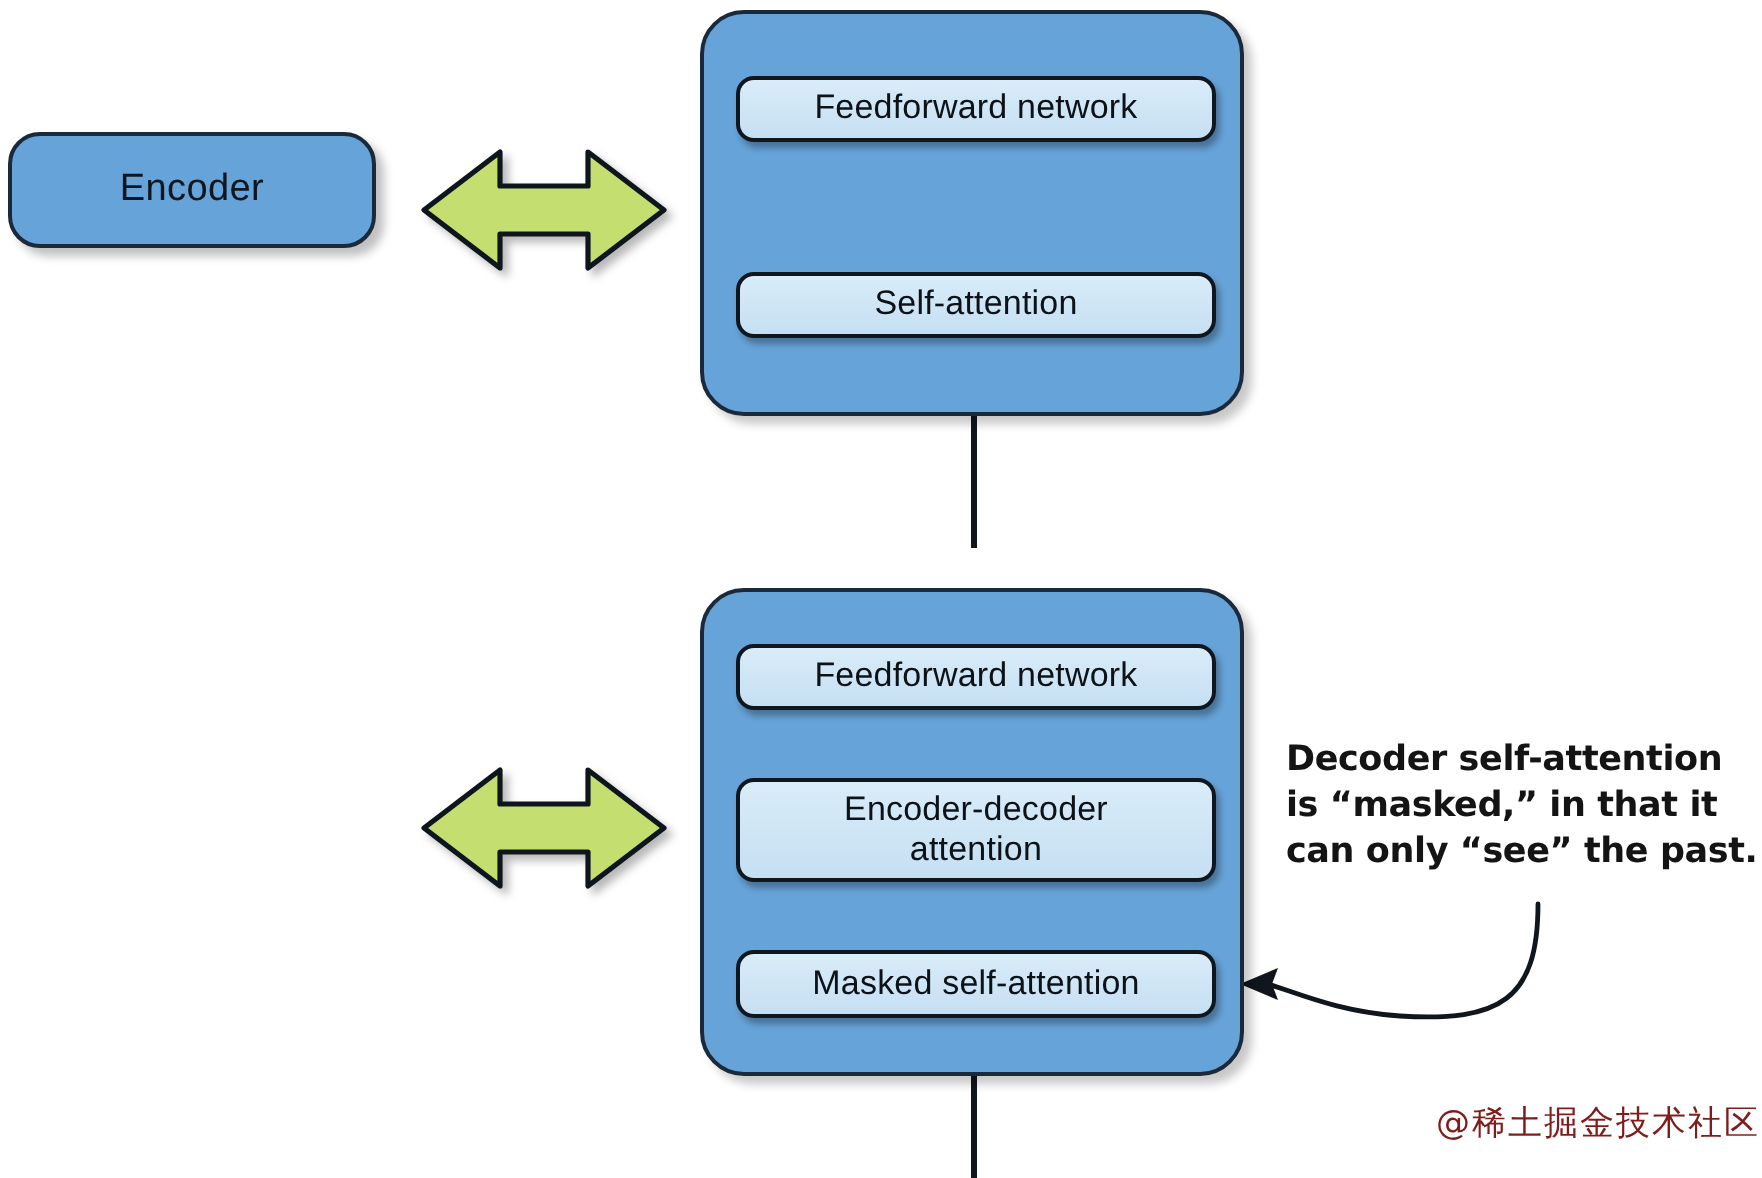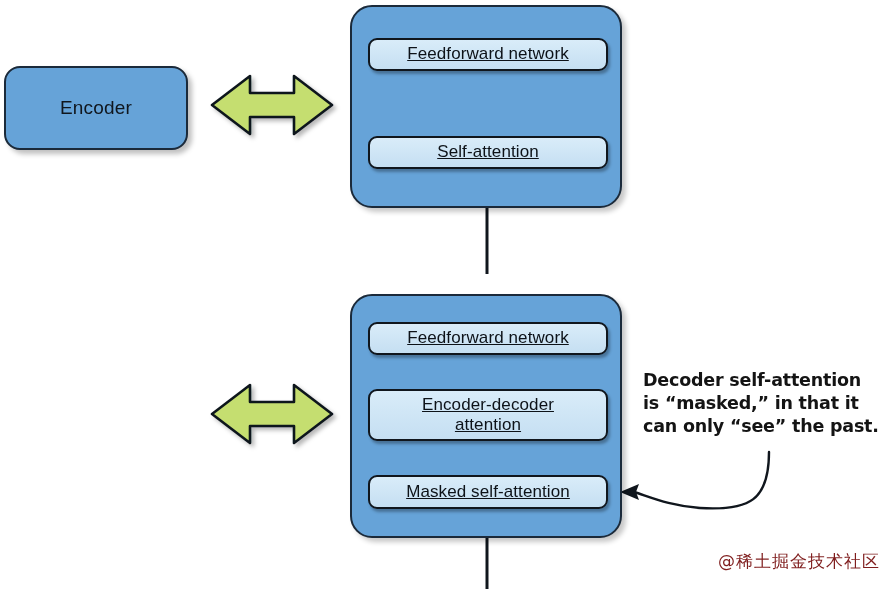--- a/index.html
+++ b/index.html
@@ -57,21 +57,20 @@
     border-radius: 9px;
     box-shadow: 2px 3px 3px rgba(0,0,0,0.30);
     display: flex;
     align-items: center;
     justify-content: center;
     text-align: center;
     color: #0d1218;
     font-size: 17px;
     line-height: 1.18;
     letter-spacing: .1px;
-    text-decoration: underline;
   }
   .inner.two-line {
     font-size: 17px;
   }
   
   .annotation {
     position: absolute;
     font-family: "DejaVu Sans", sans-serif;
     font-weight: bold;
     font-size: 17.5px;
@@ -132,21 +131,21 @@
       <line x1="487" y1="389" x2="487" y2="365" stroke-width="3"></line>
       <polygon points="487,353 481,369 487,364 493,369"></polygon>
     </g>
 
     <g>
       <path d="M 769,452 C 769,500 750,511 700,508 C 670,506 650,497 634,492" fill="none" stroke="#10161d" stroke-width="2.4" stroke-linecap="round"></path>
       <polygon points="620,492 639,484 636,492 639,500" fill="#10161d"></polygon>
     </g>
   </svg>
 
-  <div class="sidebox" style="left:4px; top:66px; width:184px; height:84px;">
+  <div class="sidebox" style="left:4px; top:66px; width:184px; height:58px;">
     <span>Encoder</span>
   </div>
 
   <div class="block" style="left:350px; top:5px; width:272px; height:203px;">
   </div>
 
   <div class="inner" style="left:368px; top:38px; width:240px; height:33px;">
     <span>Feedforward network</span>
   </div>
 

